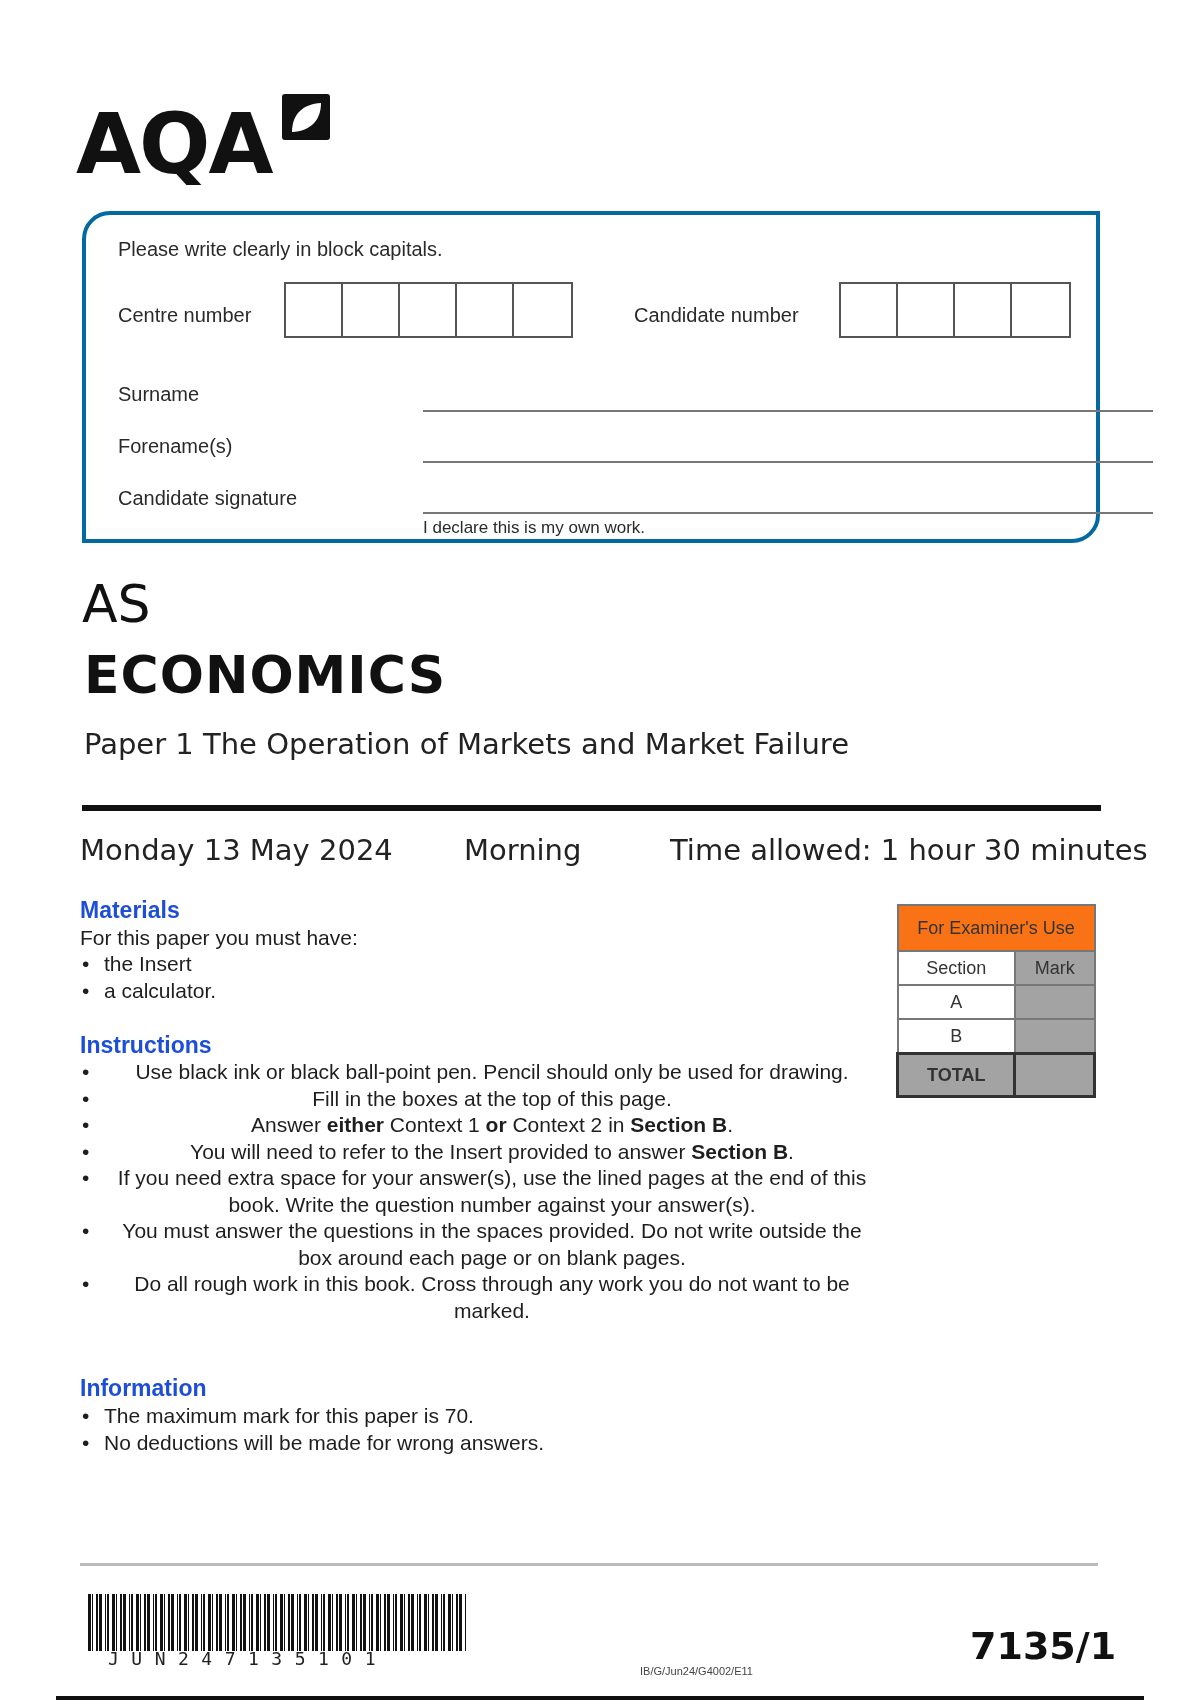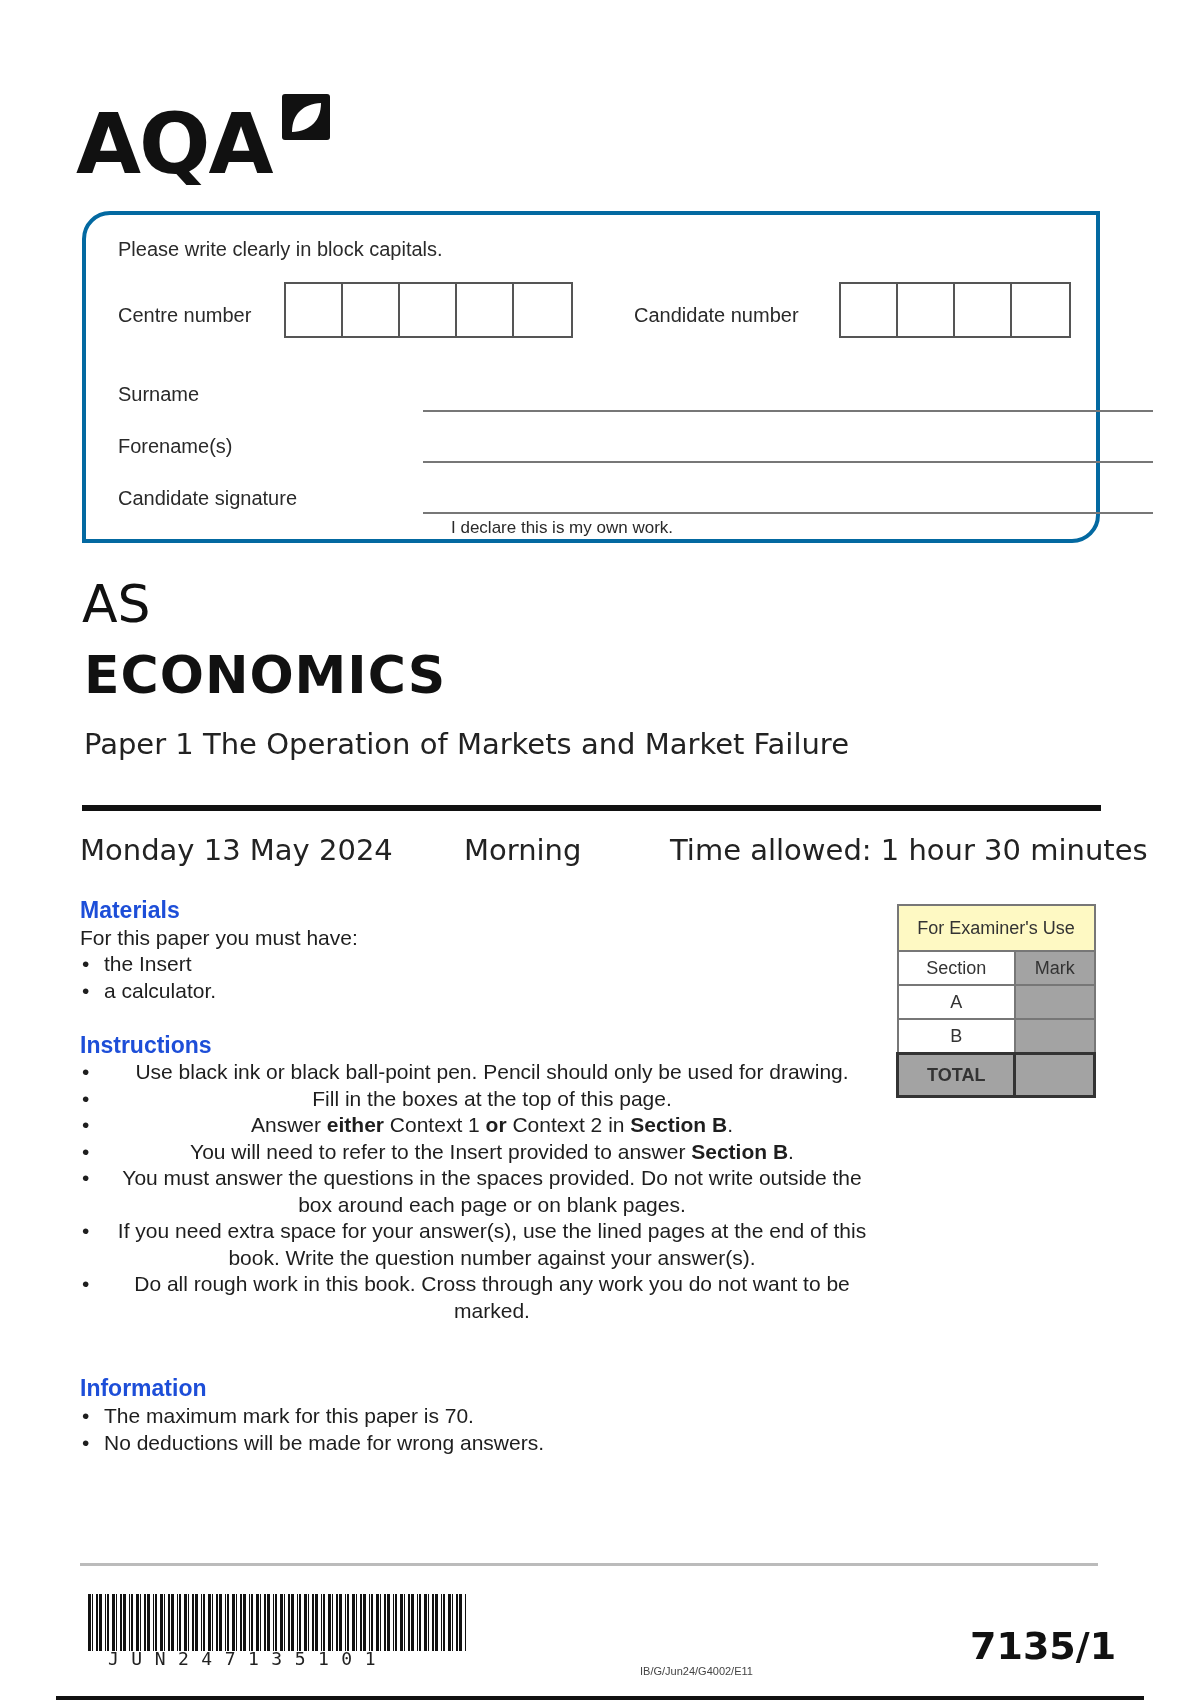--- a/index.html
+++ b/index.html
@@ -32,21 +32,21 @@
   
   .sec-head { font-weight:bold; font-size:23px; color:#1d4ed8; position:absolute; left:80px; }
   .body-list { position:absolute; left:80px; margin:0; padding:0; list-style:none; font-size:21px; line-height:26.5px; color:#1e1e1e; }
   .body-list li { position:relative; padding-left:24px; }
   .body-list li::before { content:"•"; position:absolute; left:2px; top:0; }
   .plain { position:absolute; left:80px; font-size:21px; color:#1e1e1e; }
 
   
   .exam { left:896px; top:904px; width:200px; border-collapse:collapse; font-size:18px; color:#333; }
   .exam td { border:2px solid #777; text-align:center; height:32px; padding:0; }
-  .exam .head td { background:#fef9c3; height:44px; }
+  .exam .head td { background:#f97316; height:44px; }
   .exam .grey { background:#a3a3a3; }
   .exam .total td { border-width:3px; border-color:#333; font-weight:bold; height:40px; }
 
   
   .footer-rule { left:80px; top:1563px; width:1018px; height:3px; background:#bbb; }
   .barcode { left:86px; top:1594px; width:385px; height:57px; }
   .barcode-text { left:108px; top:1648px; font-family:"DejaVu Sans Mono", monospace; font-size:18px; letter-spacing:12.5px; color:#222; }
   .ref { left:640px; top:1665px; font-size:11px; color:#444; }
   .code { left:970px; top:1624px; font-family:"DejaVu Sans", sans-serif; font-weight:bold; font-size:38px; color:#111; }
   .bottom-rule { left:56px; top:1696px; width:1088px; height:4px; background:#111; }
@@ -83,21 +83,21 @@
   </div>
 
   <div class="cand-text" style="left:32px;top:168px;">Surname</div>
   <div class="write-line" style="top:195px;"></div>
 
   <div class="cand-text" style="left:32px;top:220px;">Forename(s)</div>
   <div class="write-line" style="top:246px;"></div>
 
   <div class="cand-text" style="left:32px;top:272px;">Candidate signature</div>
   <div class="write-line" style="top:297px;"></div>
-  <div class="cand-text" style="left:337px;top:303px;font-size:17px;margin-left:28px;">I declare this is my own work.</div>
+  <div class="cand-text" style="left:337px;top:303px;font-size:17px;">I declare this is my own work.</div>
 </div>
 
 <div class="abs t-as">AS</div>
 <div class="abs t-econ">ECONOMICS</div>
 <div class="abs t-paper">Paper 1  The Operation of Markets and Market Failure</div>
 <div class="abs rule"></div>
 
 <div class="abs meta" style="left:80px;">Monday 13 May 2024</div>
 <div class="abs meta" style="left:464px;">Morning</div>
 <div class="abs meta" style="left:670px;">Time allowed: 1 hour 30 minutes</div>
@@ -108,22 +108,22 @@
   <li>the Insert</li>
   <li>a calculator.</li>
 </ul>
 
 <div class="sec-head" style="top:1032px;">Instructions</div>
 <ul class="body-list" id="instr-list" style="top:1059px;width:800px;text-align:center;">
     <li><span>Use black ink or black ball-point pen.  Pencil should only be used for drawing.</span></li>
     <li><span>Fill in the boxes at the top of this page.</span></li>
     <li><span>Answer </span><b>either</b><span> Context 1 </span><b>or</b><span> Context 2 in </span><b>Section B</b><span>.</span></li>
     <li><span>You will need to refer to the Insert provided to answer </span><b>Section B</b><span>.</span></li>
+    <li><span>If you need extra space for your answer(s), use the lined pages at the end of this book.  Write the question number against your answer(s).</span></li>
     <li><span>You must answer the questions in the spaces provided.  Do not write outside the box around each page or on blank pages.</span></li>
-    <li><span>If you need extra space for your answer(s), use the lined pages at the end of this book.  Write the question number against your answer(s).</span></li>
     <li><span>Do all rough work in this book.  Cross through any work you do not want to be marked.</span></li>
   </ul>
 
 <div class="sec-head" style="top:1375px;">Information</div>
 <ul class="body-list" style="top:1403px;">
   <li>The maximum mark for this paper is 70.</li>
   <li>No deductions will be made for wrong answers.</li>
 </ul>
 
 <table class="abs exam">

